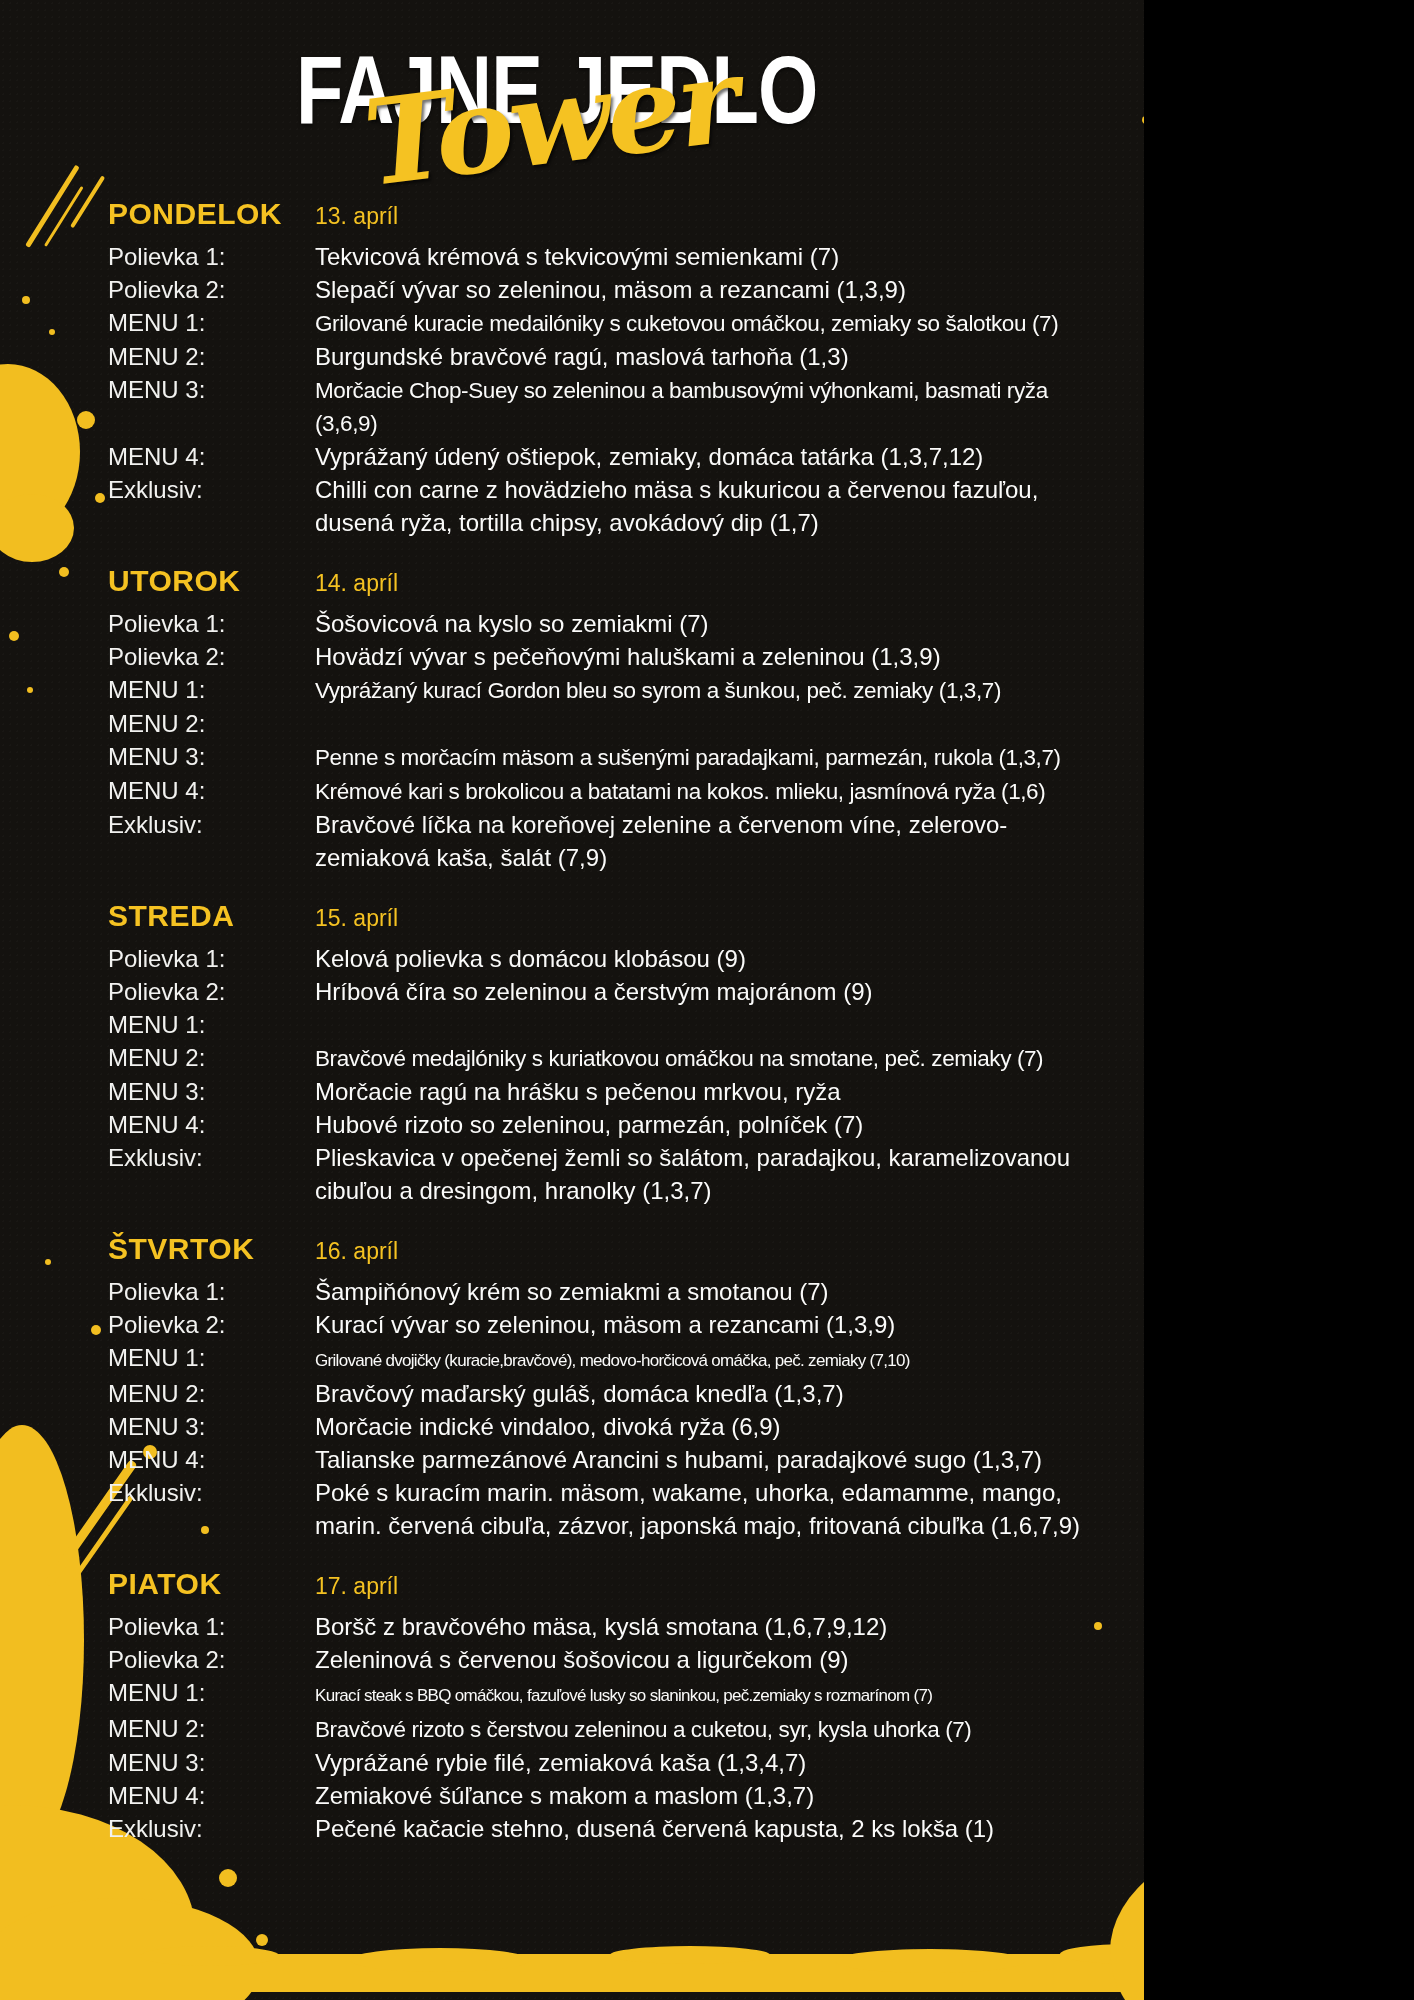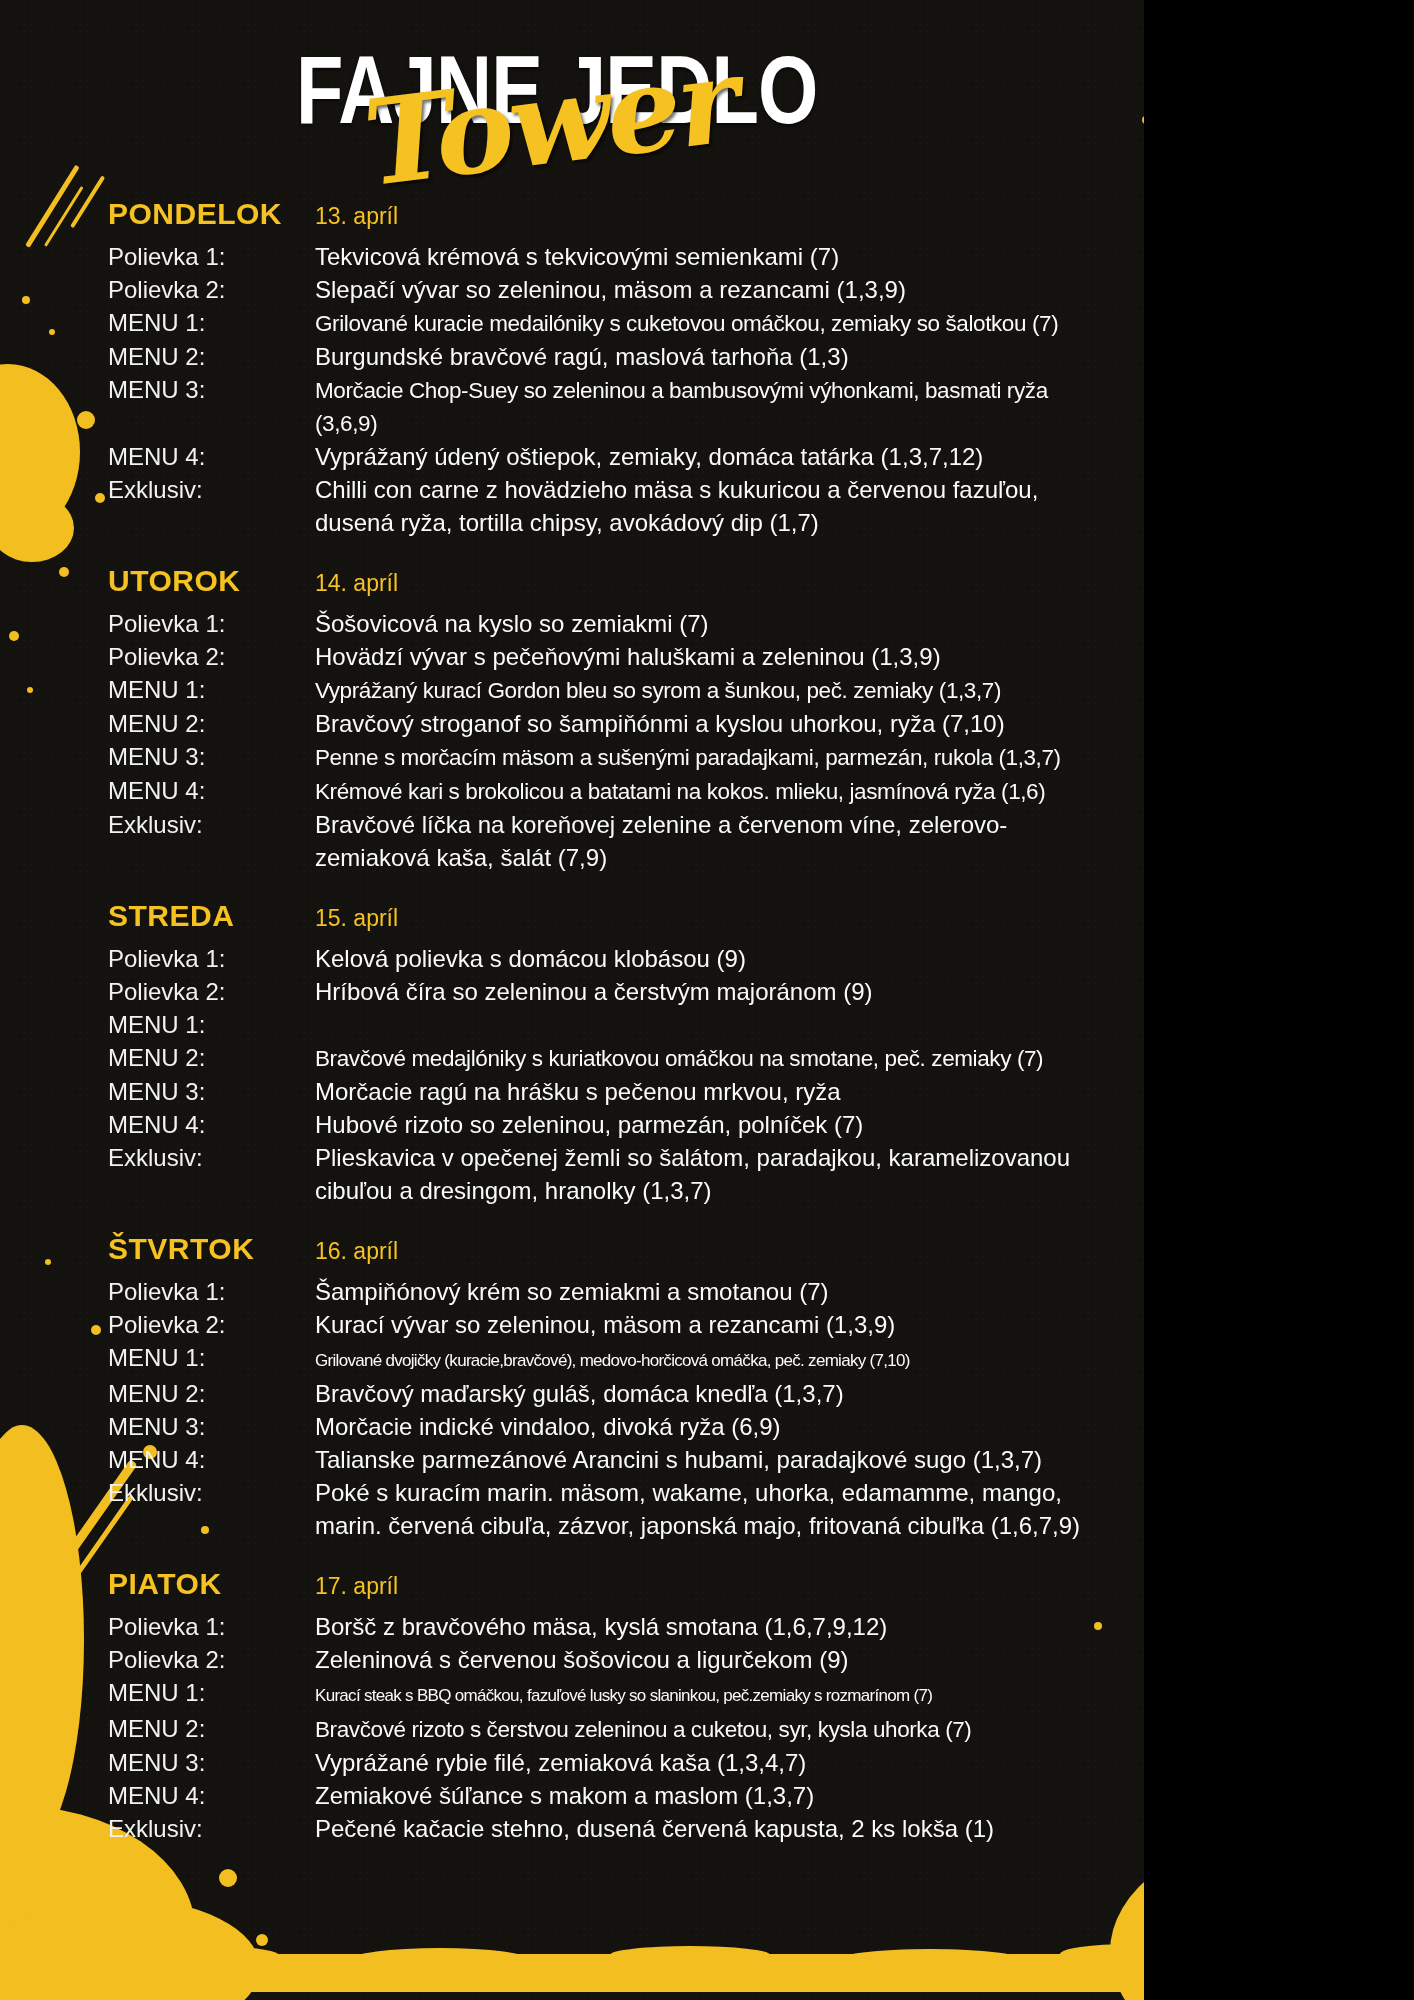--- a/index.html
+++ b/index.html
@@ -181,21 +181,20 @@
         <div class="row">
           <span class="label">Polievka 2:</span>
           <span class="text">Hovädzí vývar s pečeňovými haluškami a zeleninou (1,3,9)</span>
         </div>
         <div class="row">
           <span class="label">MENU 1:</span>
           <span class="text tight">Vyprážaný kurací Gordon bleu so syrom a šunkou, peč. zemiaky (1,3,7)</span>
         </div>
         <div class="row">
           <span class="label">MENU 2:</span>
-          <span class="text">Bravčový stroganof so šampiňónmi a kyslou uhorkou, ryža (7,10)</span>
         </div>
         <div class="row">
           <span class="label">MENU 3:</span>
           <span class="text tight">Penne s morčacím mäsom a sušenými paradajkami, parmezán, rukola (1,3,7)</span>
         </div>
         <div class="row">
           <span class="label">MENU 4:</span>
           <span class="text tight">Krémové kari s brokolicou a batatami na kokos. mlieku, jasmínová ryža (1,6)</span>
         </div>
         <div class="row">

